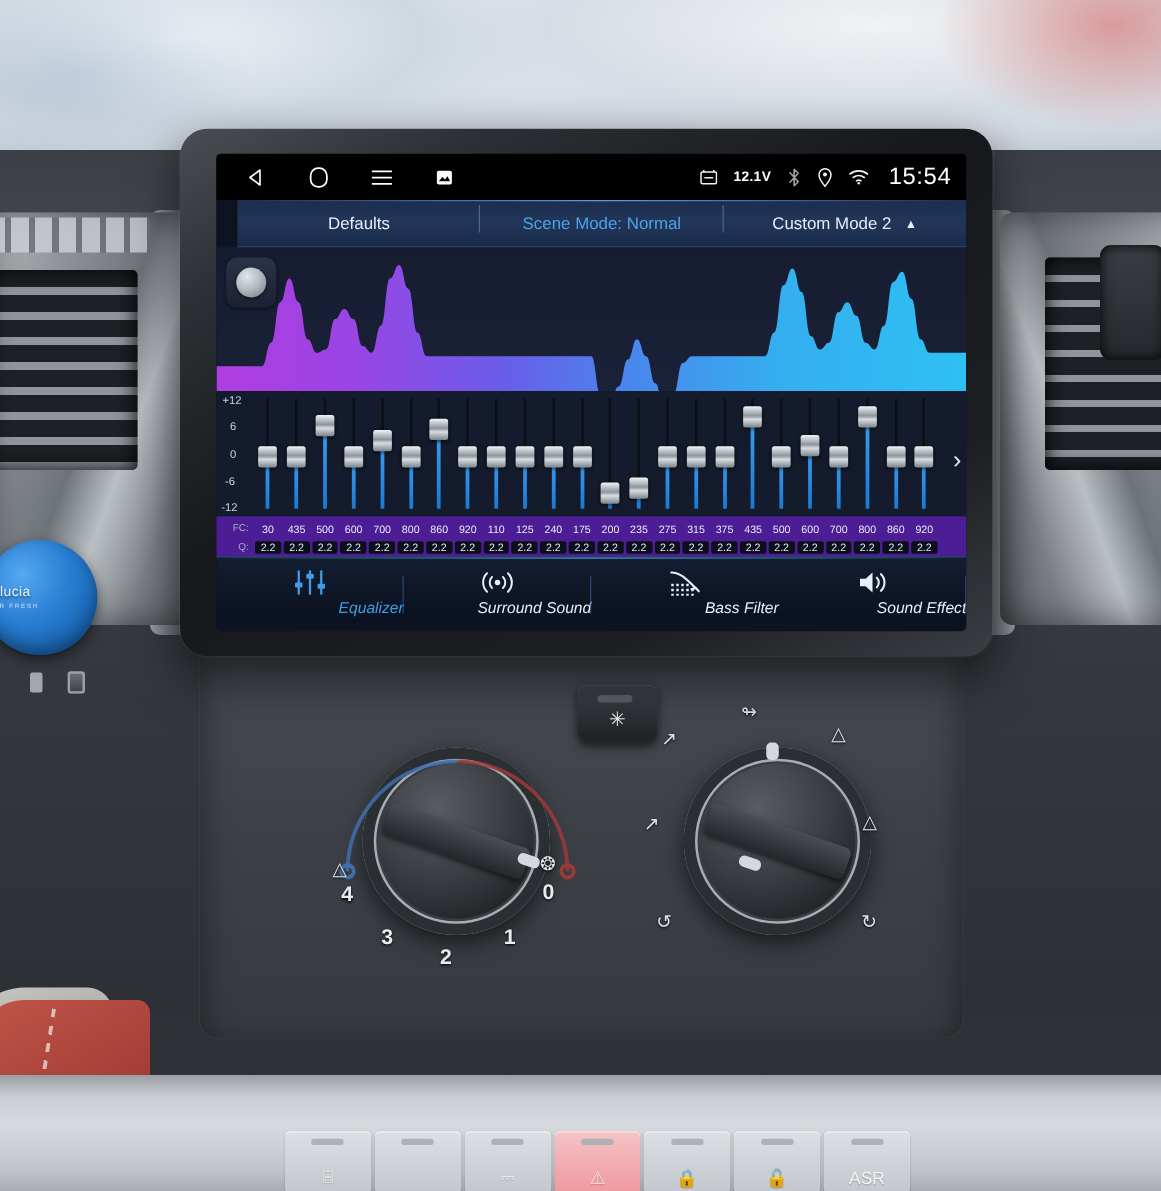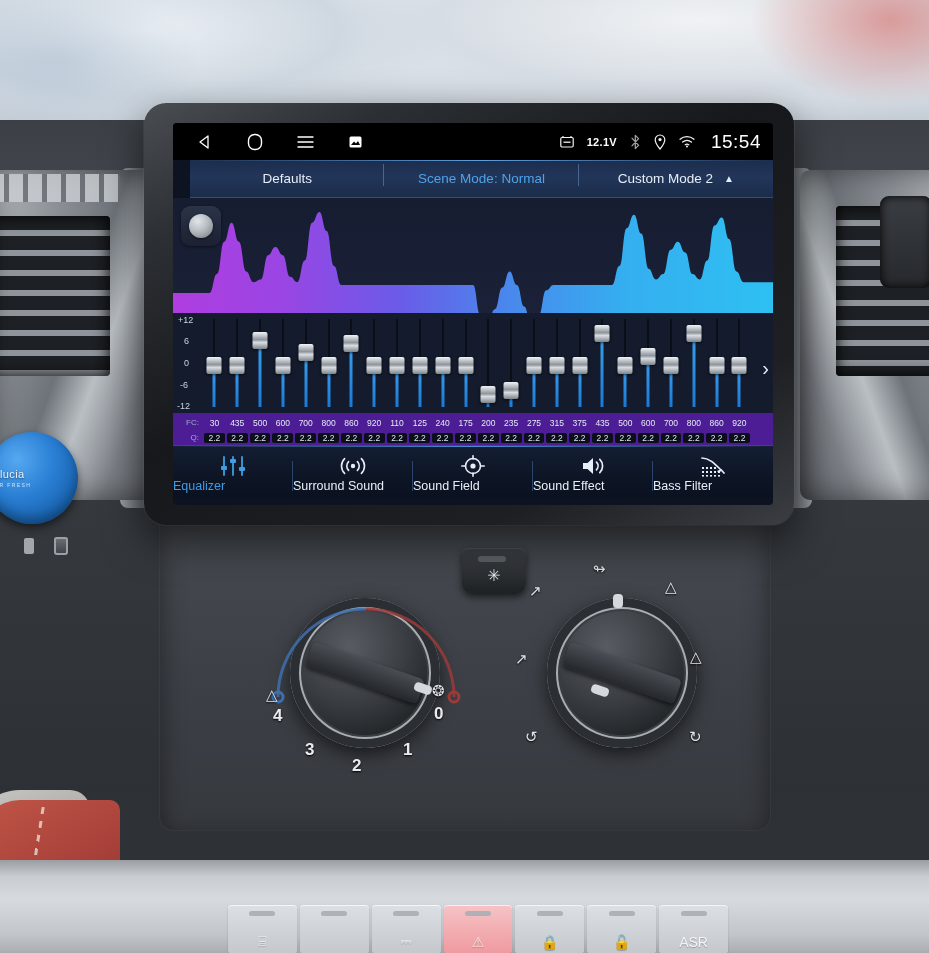--- a/index.html
+++ b/index.html
@@ -171,21 +171,21 @@
   .cells{flex:1;display:flex;padding-right:22px;}
   .cell{flex:1;text-align:center;color:#e4eaf3;font-size:8.5px;}
   .cell.q{background:#0a0f1a;margin:0 1px;border-radius:2px;color:#dbe3ee;}
 
   
   #tabs{height:52px;display:flex;align-items:center;
     background:linear-gradient(180deg,#141e33 0%,#0e1626 55%,#0a1120 100%);
     border-top:1px solid #2e4d80;position:relative;}
   #tabs::before{content:"";position:absolute;left:0;right:0;top:0;height:1px;
     background:linear-gradient(90deg,rgba(60,120,200,0),#4a8ed0,rgba(60,120,200,0));}
-  .tab{flex:1;text-align:left;color:#e8eef7;position:relative;padding-top:4px;}
+  .tab{flex:1;text-align:right;color:#e8eef7;position:relative;padding-top:4px;font-style:italic;}
   .tab.active{color:#3f9de6;}
   .tab .ticon{height:22px;display:flex;align-items:center;justify-content:center;}
   .tab .tlabel{font-size:12.5px;margin-top:2px;}
   .tab .tdiv{position:absolute;right:0;top:10px;width:1px;height:30px;background:#3a5d92;opacity:.65;}
 </style>
 </head>
 <body>
 
 <div id="dash">
   <div class="dz" id="sky"></div>
@@ -602,47 +602,20 @@
               <path d="M17.4 5.6 A6.2 6.2 0 0 1 17.4 14.4" fill="none" stroke="#e8eef7" stroke-width="1.6" stroke-linecap="round"></path>
               <path d="M4.6 2.6 A10.4 10.4 0 0 0 4.6 17.4" fill="none" stroke="#e8eef7" stroke-width="1.6" stroke-linecap="round"></path>
               <path d="M21.4 2.6 A10.4 10.4 0 0 1 21.4 17.4" fill="none" stroke="#e8eef7" stroke-width="1.6" stroke-linecap="round"></path>
             </svg>
           </div>
           <div class="tlabel">Surround Sound</div>
           <span class="tdiv"></span>
         </div>
         <div class="tab">
           <div class="ticon">
-            <svg width="24" height="22" viewBox="0 0 24 22">
-              <circle cx="12" cy="11" r="7.5" fill="none" stroke="#e8eef7" stroke-width="1.6"></circle>
-              <circle cx="12" cy="11" r="2.6" fill="#e8eef7"></circle>
-              <g stroke="#e8eef7" stroke-width="1.6" stroke-linecap="round">
-                <line x1="12" y1="0.8" x2="12" y2="4"></line>
-                <line x1="12" y1="18" x2="12" y2="21.2"></line>
-                <line x1="0.8" y1="11" x2="4" y2="11"></line>
-                <line x1="20" y1="11" x2="23.2" y2="11"></line>
-              </g>
-            </svg>
-          </div>
-          <div class="tlabel">Sound Field</div>
-          <span class="tdiv"></span>
-        </div>
-        <div class="tab">
-          <div class="ticon">
-            <svg width="26" height="20" viewBox="0 0 26 20">
-              <path d="M3 7 L7.5 7 L13 2 L13 18 L7.5 13 L3 13 Z" fill="#e8eef7"></path>
-              <path d="M16.5 6.2 A5.5 5.5 0 0 1 16.5 13.8" fill="none" stroke="#e8eef7" stroke-width="1.7" stroke-linecap="round"></path>
-              <path d="M19.8 3.4 A9.2 9.2 0 0 1 19.8 16.6" fill="none" stroke="#e8eef7" stroke-width="1.7" stroke-linecap="round"></path>
-            </svg>
-          </div>
-          <div class="tlabel">Sound Effect</div>
-          <span class="tdiv"></span>
-        </div>
-        <div class="tab">
-          <div class="ticon">
             <svg width="26" height="21" viewBox="0 0 26 21">
               <g fill="#e8eef7">
                 <rect x="2" y="11" width="2" height="2"></rect>
                 <rect x="6" y="11" width="2" height="2"></rect>
                 <rect x="10" y="11" width="2" height="2"></rect>
                 <rect x="14" y="11" width="2" height="2"></rect>
                 <rect x="2" y="15" width="2" height="2"></rect>
                 <rect x="6" y="15" width="2" height="2"></rect>
                 <rect x="10" y="15" width="2" height="2"></rect>
                 <rect x="14" y="15" width="2" height="2"></rect>
@@ -652,16 +625,27 @@
                 <rect x="14" y="19" width="2" height="1.6"></rect>
                 <rect x="18" y="15" width="2" height="2"></rect>
                 <rect x="18" y="19" width="2" height="1.6"></rect>
               </g>
               <path d="M2 2 C9 2 14 7 21 14" fill="none" stroke="#e8eef7" stroke-width="1.7" stroke-linecap="round"></path>
               <path d="M24 17 L21.5 14.2 L18.2 15.4" fill="none" stroke="#e8eef7" stroke-width="1.7" stroke-linecap="round" stroke-linejoin="round"></path>
             </svg>
           </div>
           <div class="tlabel">Bass Filter</div>
         </div>
+        <div class="tab">
+          <div class="ticon">
+            <svg width="26" height="20" viewBox="0 0 26 20">
+              <path d="M3 7 L7.5 7 L13 2 L13 18 L7.5 13 L3 13 Z" fill="#e8eef7"></path>
+              <path d="M16.5 6.2 A5.5 5.5 0 0 1 16.5 13.8" fill="none" stroke="#e8eef7" stroke-width="1.7" stroke-linecap="round"></path>
+              <path d="M19.8 3.4 A9.2 9.2 0 0 1 19.8 16.6" fill="none" stroke="#e8eef7" stroke-width="1.7" stroke-linecap="round"></path>
+            </svg>
+          </div>
+          <div class="tlabel">Sound Effect</div>
+          <span class="tdiv"></span>
+        </div>
       </div>
 
   </div>
 </div>
 
 </body></html>

